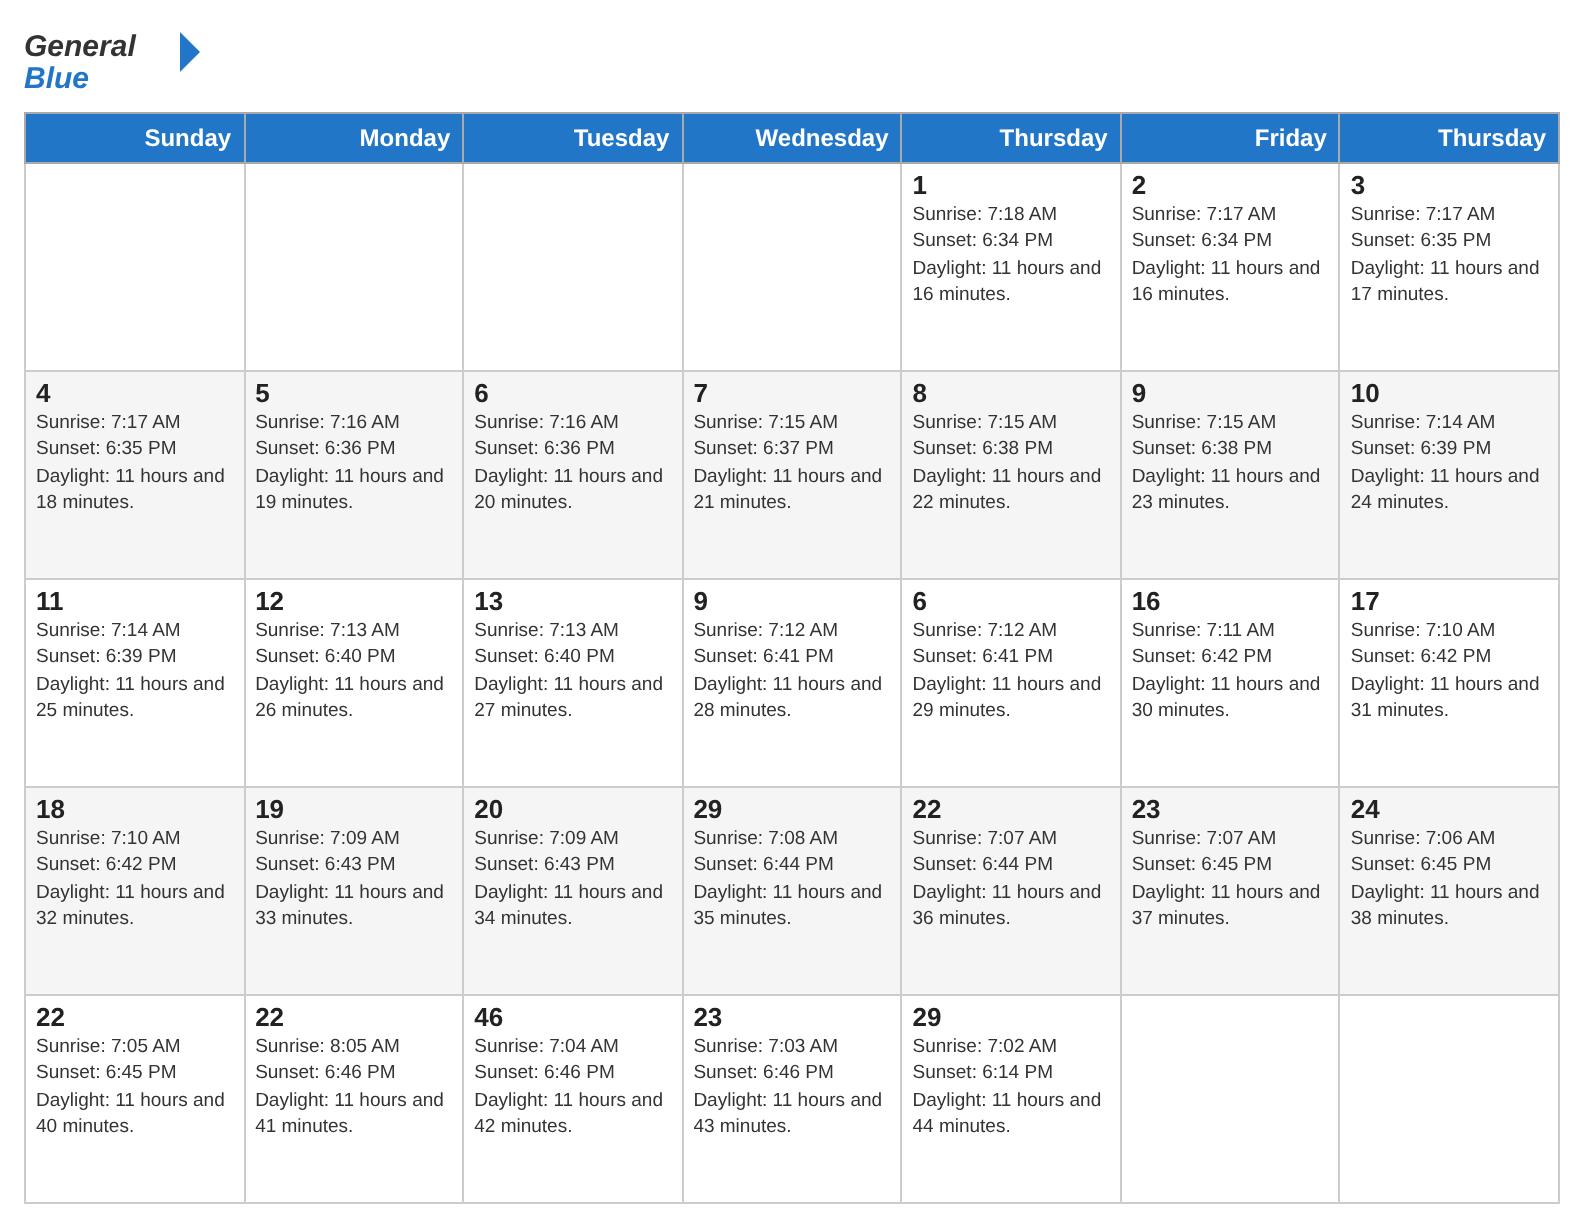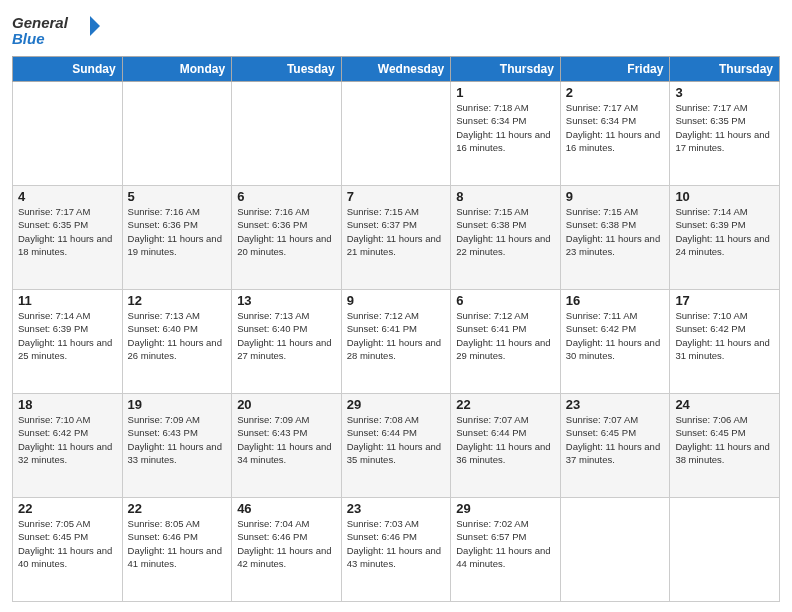--- a/index.html
+++ b/index.html
@@ -295,21 +295,21 @@
           </td>
           <td>
             <span class="day-number">23</span>
             <div class="day-info">Sunrise: 7:03 AM
 Sunset: 6:46 PM
 Daylight: 11 hours and 43 minutes.</div>
           </td>
           <td>
             <span class="day-number">29</span>
             <div class="day-info">Sunrise: 7:02 AM
-Sunset: 6:57 PM
+Sunset: 6:14 PM
 Daylight: 11 hours and 44 minutes.</div>
           </td>
           <td class="empty-cell"></td>
           <td class="empty-cell"></td>
         </tr>
       </tbody>
   </table>
 </div>
 
 </body></html>

